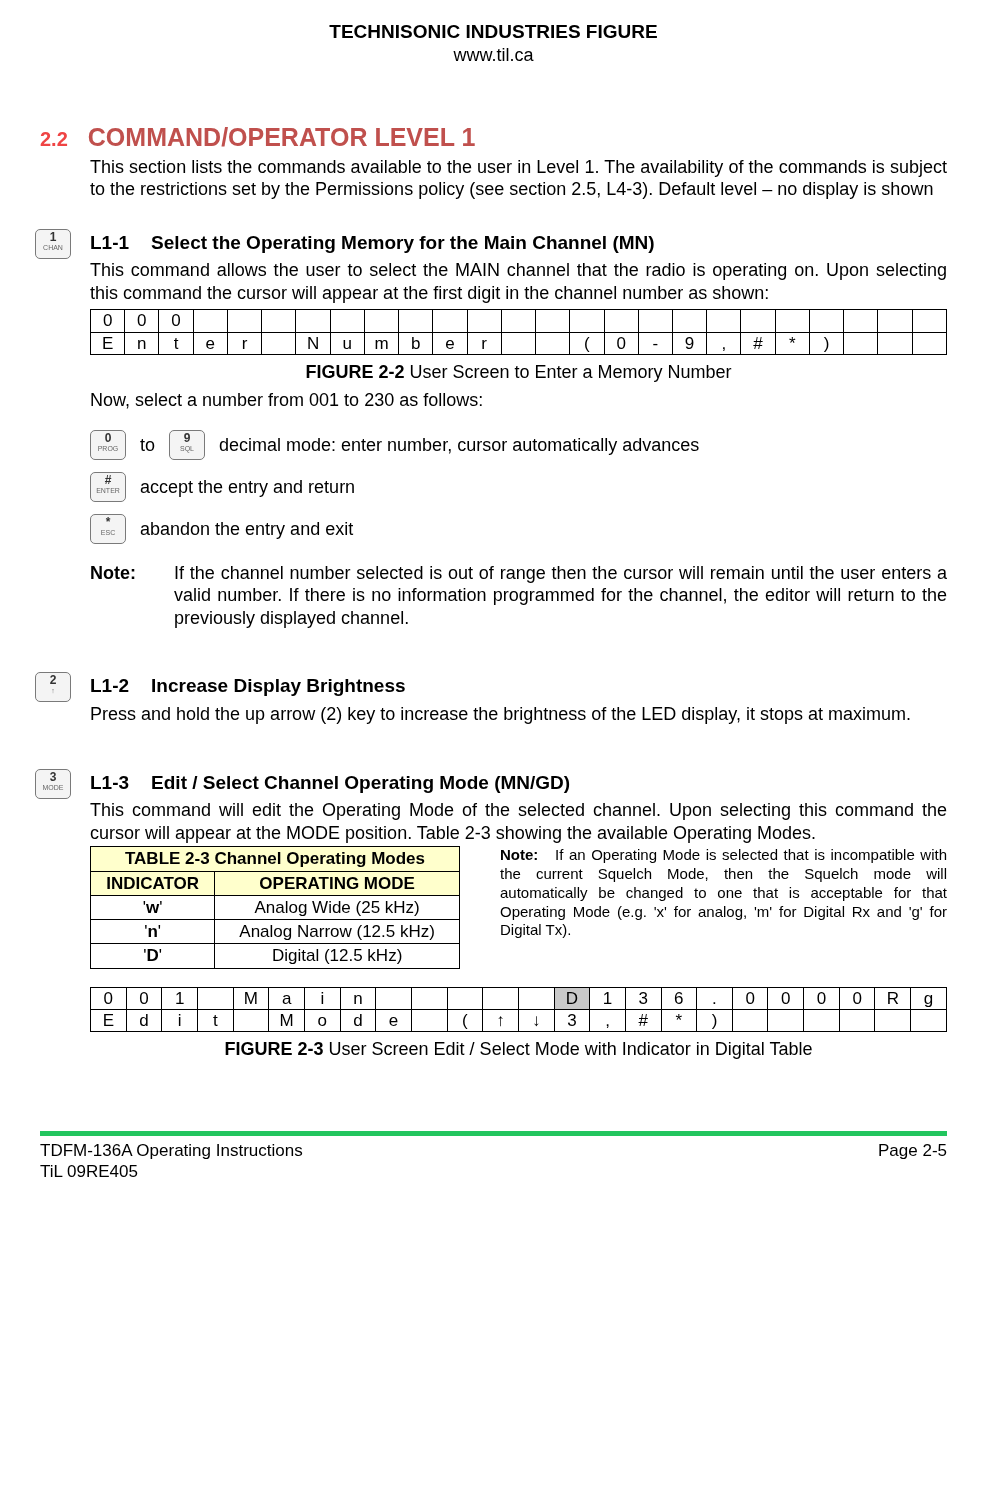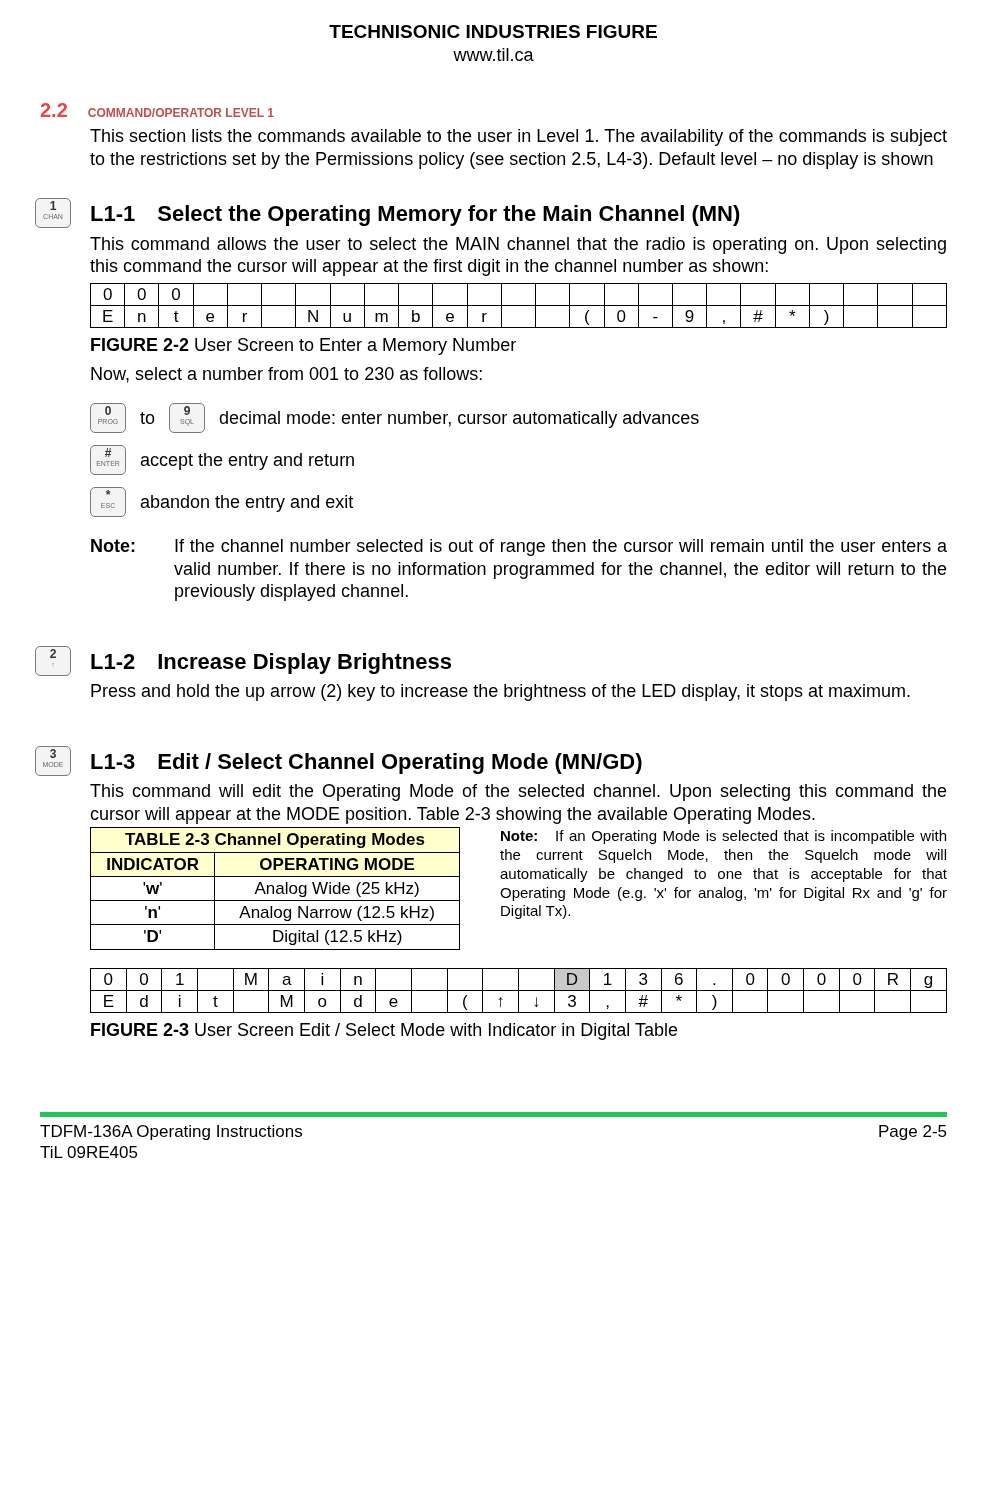--- a/index.html
+++ b/index.html
@@ -14,44 +14,44 @@
     line-height: 1.25;
   }
   .header-center {
     text-align: center;
     font-weight: bold;
     font-size: 19px;
   }
   .header-sub {
     text-align: center;
     font-size: 18px;
-    margin-bottom: 32px;
+    margin-bottom: 56px;
   }
   .sec-num {
     color: #ef4444;
     font-weight: bold;
     font-size: 20px;
   }
   .sec-title {
     color: #C0504D;
     font-weight: bold;
-    font-size: 12px;
+    font-size: 25px;
     margin-left: 20px;
   }
   .body-text {
     text-align: justify;
     margin: 2px 0 2px 50px;
   }
   .sub-block {
     margin-left: 50px;
     margin-top: 30px;
   }
   .sub-head {
     font-weight: bold;
-    font-size: 22px;
+    font-size: 19px;
     display: flex;
     align-items: baseline;
     gap: 22px;
     margin-bottom: 5px;
   }
   .keycap {
     display: inline-block;
     width: 36px;
     height: 30px;
     border: 1px solid #7a7a7a;
@@ -81,21 +81,21 @@
   }
   .lcd td {
     border: 1px solid #000;
     width: 28px;
     height: 20px;
     text-align: center;
     font-size: 17px;
     padding: 0;
   }
   .fig-caption {
-    text-align: left;
+    text-align: center;
     margin: 6px 0 6px 0;
   }
   .fig-caption b { font-weight: bold; }
   .key-row {
     display: flex;
     align-items: center;
     gap: 14px;
     margin: 12px 0;
   }
   .note-row {

